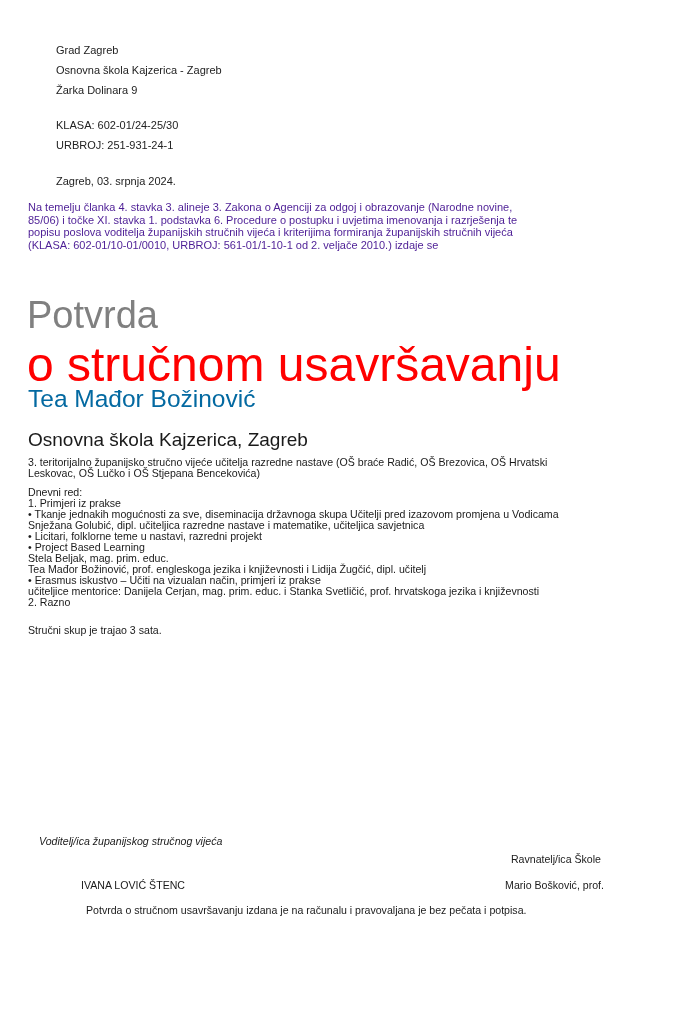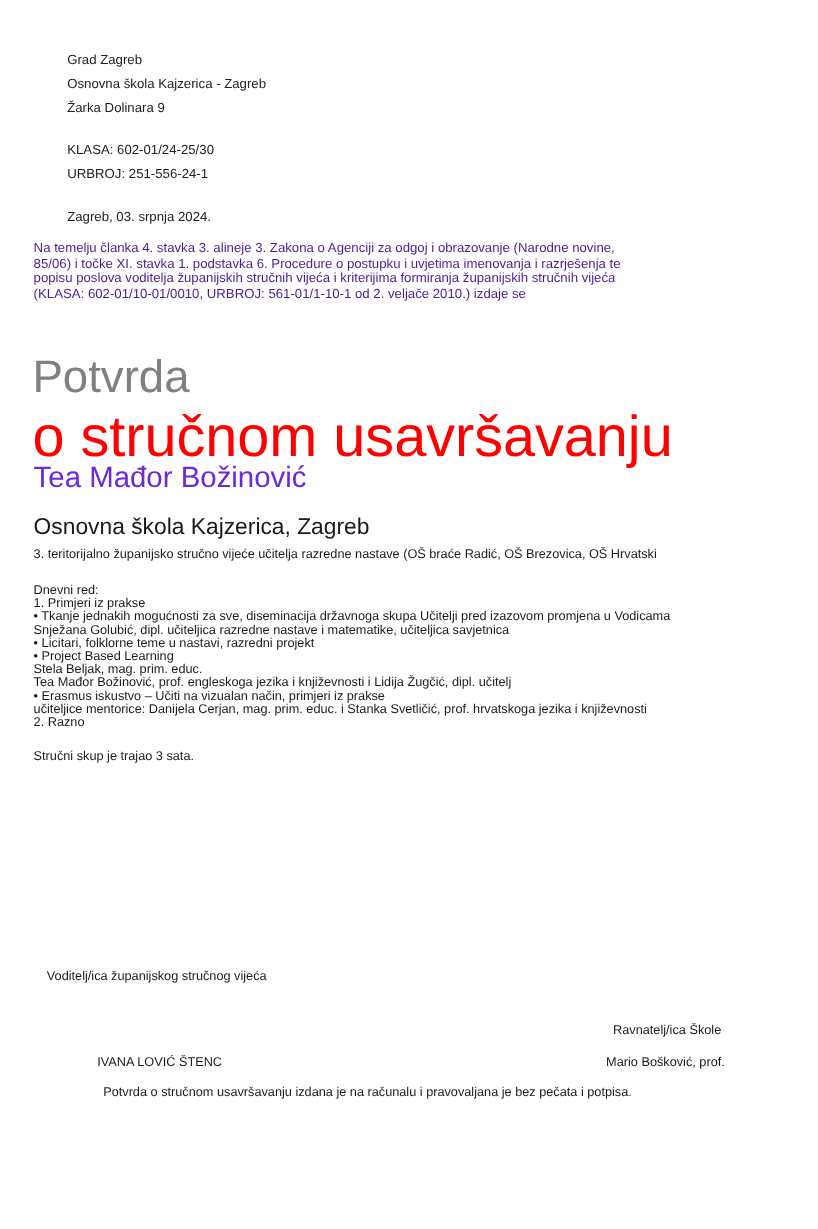--- a/index.html
+++ b/index.html
@@ -54,21 +54,21 @@
       line-height: 44px;
       color: #ff0000;
       white-space: nowrap;
     }
     .person {
       position: absolute;
       left: 28px;
       top: 384px;
       font-size: 24.5px;
       line-height: 30px;
-      color: #6d28d9;
+      color: #0369a1;
       white-space: nowrap;
     }
     .school {
       position: absolute;
       left: 28px;
       top: 431px;
       font-size: 19px;
       line-height: 18px;
       color: #1a1a1a;
       white-space: nowrap;
@@ -112,53 +112,54 @@
     }
   </style>
 </head>
 <body>
 
 <div class="header-line" style="top:43px;">Grad Zagreb</div>
 <div class="header-line" style="top:63px;">Osnovna škola Kajzerica - Zagreb</div>
 <div class="header-line" style="top:83px;">Žarka Dolinara 9</div>
 
 <div class="header-line" style="top:118px;">KLASA: 602-01/24-25/30</div>
-<div class="header-line" style="top:138px;">URBROJ: 251-556-24-1</div>
+<div class="header-line" style="top:138px;">URBROJ: 251-931-24-1</div>
 <div class="header-line" style="top:174px;">Zagreb, 03. srpnja 2024.</div>
 
 <div class="intro">
   <div>Na temelju članka 4. stavka 3. alineje 3. Zakona o Agenciji za odgoj i obrazovanje (Narodne novine,</div>
   <div>85/06) i točke XI. stavka 1. podstavka 6. Procedure o postupku i uvjetima imenovanja i razrješenja te</div>
   <div>popisu poslova voditelja županijskih stručnih vijeća i kriterijima formiranja županijskih stručnih vijeća</div>
   <div>(KLASA: 602-01/10-01/0010, URBROJ: 561-01/1-10-1 od 2. veljače 2010.) izdaje se</div>
 </div>
 
 <div class="title">Potvrda</div>
 <div class="subtitle">o stručnom usavršavanju</div>
 <div class="person">Tea Mađor Božinović</div>
 <div class="school">Osnovna škola Kajzerica, Zagreb</div>
 
 <div class="council">
   <div>3. teritorijalno županijsko stručno vijeće učitelja razredne nastave (OŠ braće Radić, OŠ Brezovica, OŠ Hrvatski</div>
+  <div>Leskovac, OŠ Lučko i OŠ Stjepana Bencekovića)</div>
 </div>
 
 <div class="agenda">
   <div>Dnevni red:</div>
   <div>1. Primjeri iz prakse</div>
   <div>• Tkanje jednakih mogućnosti za sve, diseminacija državnoga skupa Učitelji pred izazovom promjena u Vodicama</div>
   <div>Snježana Golubić, dipl. učiteljica razredne nastave i matematike, učiteljica savjetnica</div>
   <div>• Licitari, folklorne teme u nastavi, razredni projekt</div>
   <div>• Project Based Learning</div>
   <div>Stela Beljak, mag. prim. educ.</div>
   <div>Tea Mađor Božinović, prof. engleskoga jezika i književnosti i Lidija Žugčić, dipl. učitelj</div>
   <div>• Erasmus iskustvo – Učiti na vizualan način, primjeri iz prakse</div>
   <div>učiteljice mentorice: Danijela Cerjan, mag. prim. educ. i Stanka Svetličić, prof. hrvatskoga jezika i književnosti</div>
   <div>2. Razno</div>
 </div>
 
 <div class="duration">Stručni skup je trajao 3 sata.</div>
 
-<div class="sig" style="left:39px; top:808px;">Voditelj/ica županijskog stručnog vijeća</div>
+<div class="sig" style="left:39px; top:835px;font-style:italic;">Voditelj/ica županijskog stručnog vijeća</div>
 <div class="sig" style="left:81px; top:879px;">IVANA LOVIĆ ŠTENC</div>
 <div class="sig" style="right:81px; top:853px; text-align:right;">Ravnatelj/ica Škole</div>
 <div class="sig" style="right:78px; top:879px; text-align:center;">Mario Bošković, prof.</div>
 
 <div class="sig" style="left:86px; top:904px;">Potvrda o stručnom usavršavanju izdana je na računalu i pravovaljana je bez pečata i potpisa.</div>
 
 </body></html>

